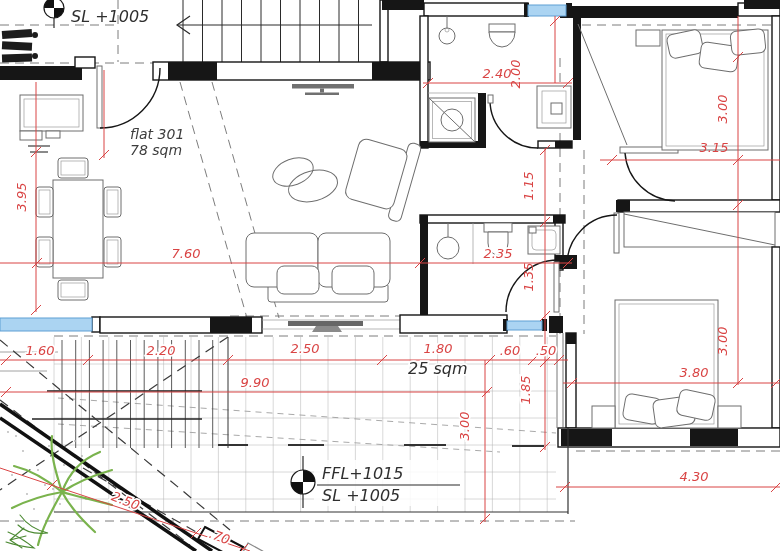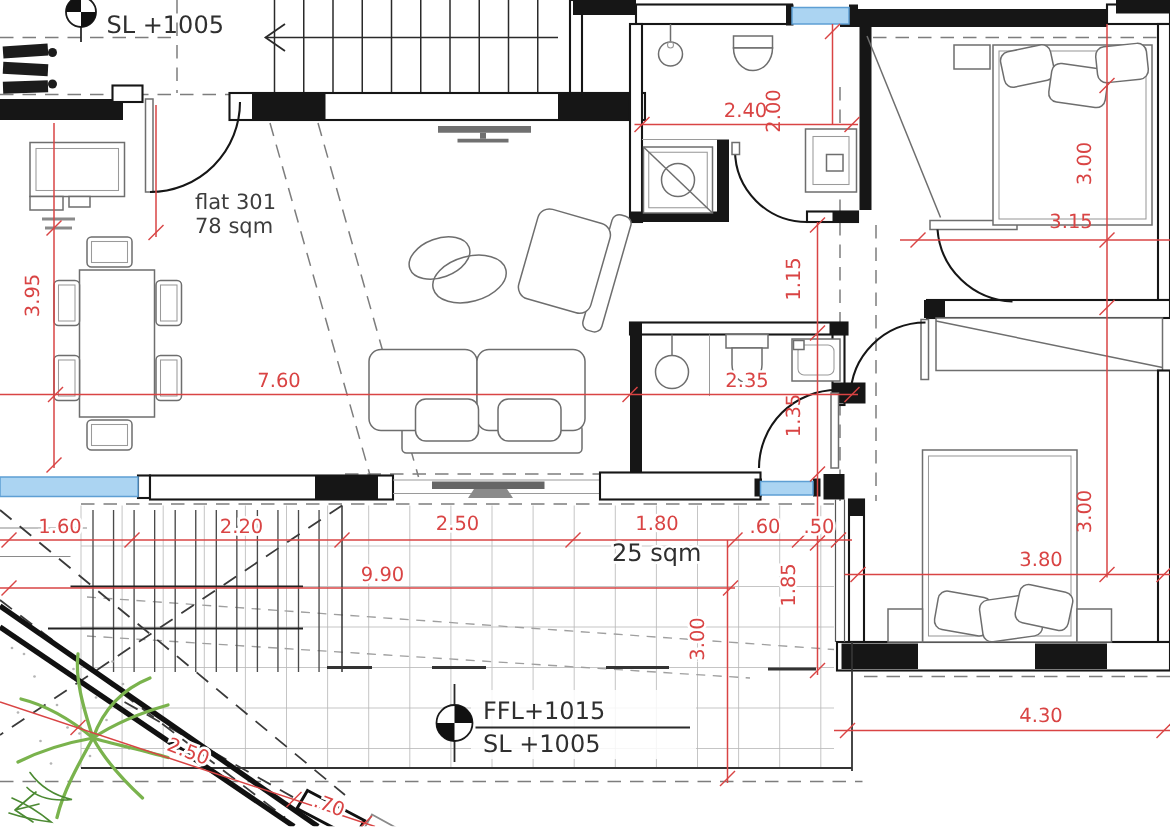--- a/index.html
+++ b/index.html
@@ -1,17 +1,17 @@
 <!DOCTYPE html>
 <html style="--red: #d94444; --winf: #abd4f2; --wins: #5e9fd4; --green: #7ab34d; --wall: #161616; --furn: #6e6e6e;"><head>
 <meta charset="utf-8">
 <style>
   :root{ --red:#d94444; --winf:#abd4f2; --wins:#5e9fd4; --green:#7ab34d; --wall:#161616; --furn:#6e6e6e; }
   html,body{margin:0;padding:0;background:#fff;}
-  .stage{position:relative;width:780px;height:551px;background:#fff;overflow:hidden;}
+  .stage{position:relative;width:780px;height:551px;background:#fff;overflow:hidden;font-style:italic;}
   svg{display:block;}
   svg text{font-family:"DejaVu Sans",sans-serif;}
   .w{fill:#fff;stroke:var(--wall);stroke-width:1.4;}
   .wl{fill:none;stroke:var(--wall);stroke-width:1.4;}
   .wf{fill:var(--wall);stroke:none;}
   .f{fill:#fff;stroke:var(--furn);stroke-width:1;}
   .fl{fill:none;stroke:var(--furn);stroke-width:1;}
   .thin{fill:none;stroke:#9a9a9a;stroke-width:.7;}
   .grid{stroke:#b8b8b8;stroke-width:.55;}
   .dash{fill:none;stroke:#7d7d7d;stroke-width:1;stroke-dasharray:9 6;}

